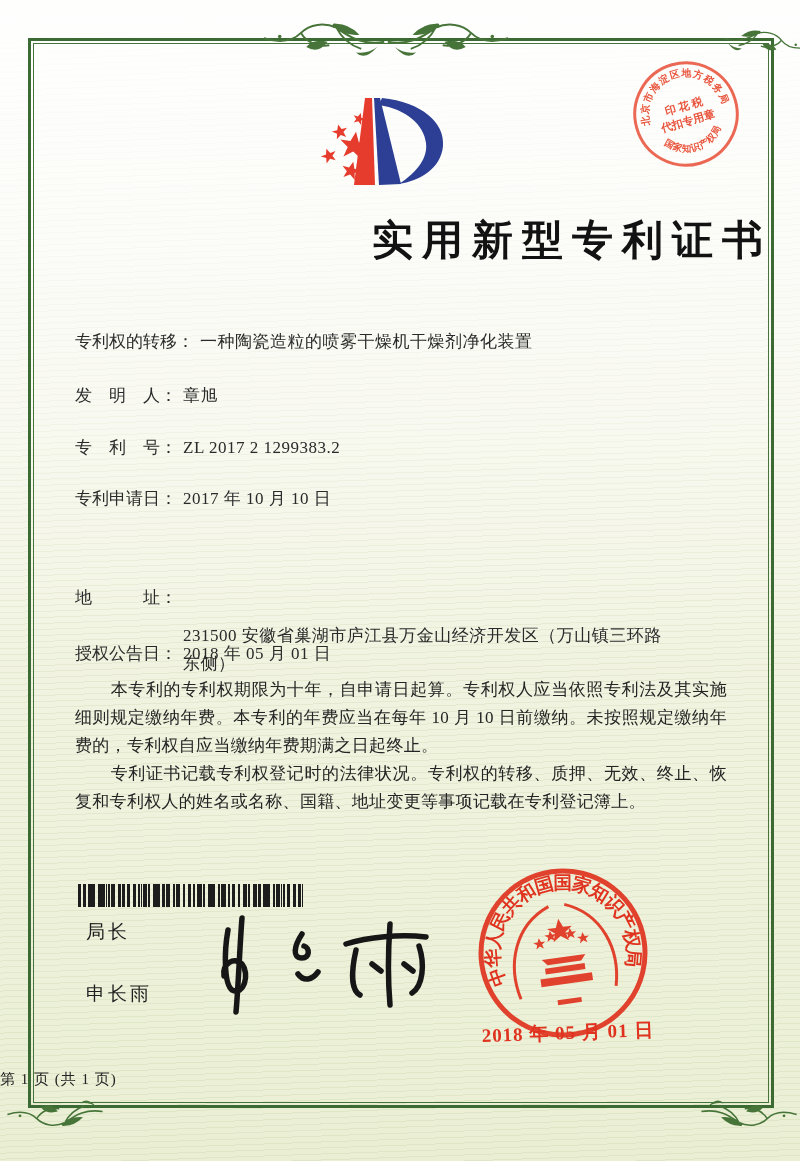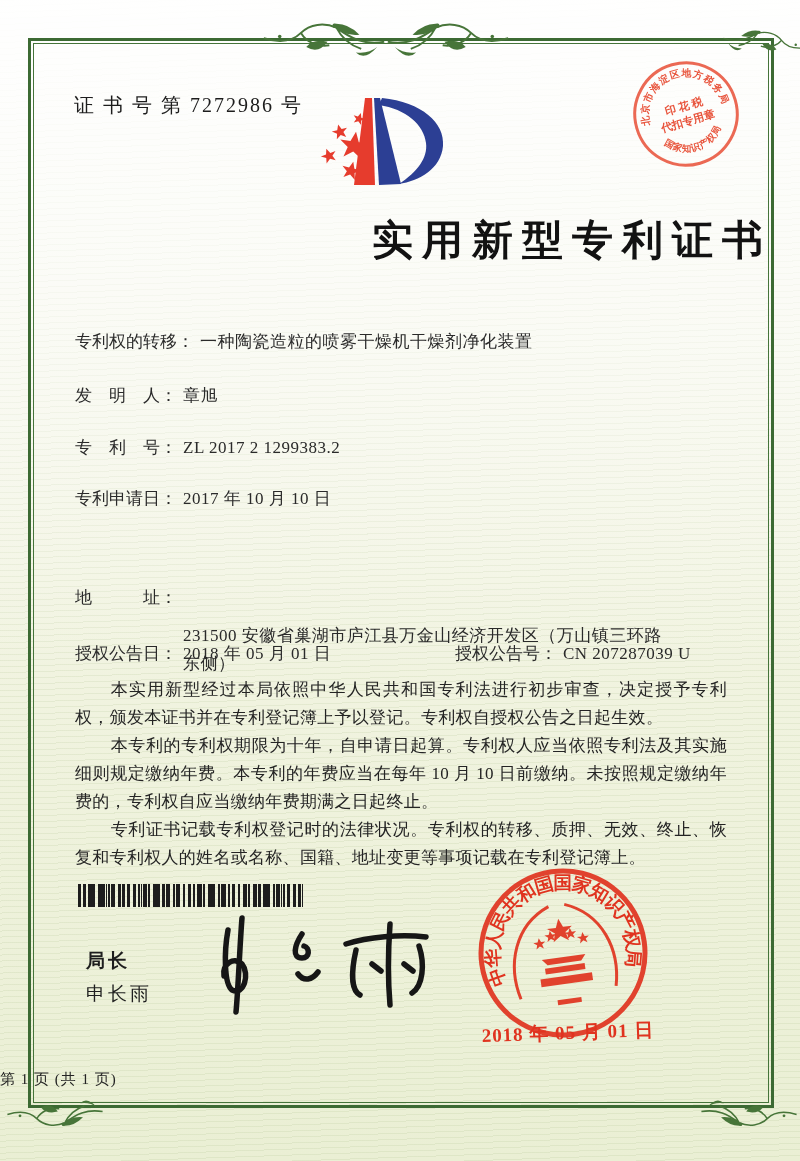--- a/index.html
+++ b/index.html
@@ -21,21 +21,21 @@
   .frow .fwrap{display:inline-block;white-space:normal;width:482px;vertical-align:top;line-height:28px;}
   .grant2{position:absolute;left:380px;top:0;white-space:nowrap;}
   .paras{left:75px;top:676px;width:652px;font-size:17px;line-height:28px;text-align:justify;
     color:#242424;letter-spacing:.3px;}
   .paras p{margin:0;text-indent:2.1em;}
   .barcode{left:78px;top:884px;width:225px;height:23px;
     background:
       repeating-linear-gradient(90deg,#1d1d1d 0 2px,rgba(0,0,0,0) 2px 5px),
       repeating-linear-gradient(90deg,#1d1d1d 0 1px,rgba(0,0,0,0) 1px 7px),
       repeating-linear-gradient(90deg,#1d1d1d 0 3px,rgba(0,0,0,0) 3px 11px);}
-  .signer-title{left:86px;top:948px;font-size:19px;letter-spacing:3px;color:#1e1e1e;font-weight:bold;}
+  .signer-title{left:86px;top:919px;font-size:19px;letter-spacing:3px;color:#1e1e1e;}
   .signer-name{left:86px;top:981px;font-size:19px;letter-spacing:3px;color:#1e1e1e;}
   .sig{left:198px;top:912px;}
   .sealwrap{left:463px;top:853px;width:200px;height:200px;transform:rotate(-8deg);}
   .sealdate{left:468px;top:1020px;width:200px;text-align:center;font-size:19px;font-weight:bold;
     color:#e0331f;letter-spacing:1px;transform:rotate(-2deg);}
   .stampwrap{left:622px;top:50px;width:128px;height:128px;transform:rotate(-16deg);}
   .footer{left:0;top:1070px;width:800px;text-align:left;font-size:15px;letter-spacing:1px;color:#232323;}
   .flr{position:absolute;}
 </style>
 </head>
@@ -72,21 +72,20 @@
   <svg class="flr" style="left:722px;top:20px" width="86" height="46" viewBox="0 0 140 56">
       <use href="#flourish" transform="rotate(8 70 28)"></use>
     </svg>
   <svg class="flr" style="left:6px;top:1086px" width="98" height="54" viewBox="0 0 140 56">
       <use href="#flourish" transform="translate(140,56) scale(-1,-1)"></use>
     </svg>
   <svg class="flr" style="left:700px;top:1086px" width="98" height="54" viewBox="0 0 140 56">
       <use href="#flourish" transform="translate(0,56) scale(1,-1)"></use>
     </svg>
 
-  <div class="abs certno">证 书 号 第 7272986 号</div>
 
   <svg class="abs" style="left:300px;top:86px" width="200" height="130" viewBox="0 0 200 130">
     <g fill="#e63c2d">
       <use href="#st" transform="translate(59,33) scale(0.62) rotate(18)"></use>
       <use href="#st" transform="translate(40,46) scale(0.78) rotate(-14)"></use>
       <use href="#st" transform="translate(54,60) scale(1.45) rotate(8)"></use>
       <use href="#st" transform="translate(29,70) scale(0.78) rotate(-20)"></use>
       <use href="#st" transform="translate(51,85) scale(0.95) rotate(14)"></use>
     </g>
     <polygon fill="#e63c2d" points="65,12 72,12 75,99 54,99"></polygon>
@@ -108,27 +107,23 @@
   <div class="frow" style="top:487px">
     <span class="flabel">专利申请日：</span><span class="fvalue">2017 年 10 月 10 日</span>
   </div>
   <div class="frow" style="top:586px">
     <span class="flabel" style="vertical-align:top">地　　　址：</span><span class="fvalue fwrap">231500 安徽省巢湖市庐江县万金山经济开发区（万山镇三环路东侧）</span>
   </div>
   <div class="frow" style="top:642px;width:660px">
     <span>
       <span class="flabel">授权公告日：</span><span class="fvalue">2018 年 05 月 01 日</span>
     </span>
-    <span class="grant2">
-      <span class="flabel">授权公告号：</span><span class="fvalue">CN 207287039 U</span>
-    </span>
   </div>
 
   <div class="abs paras">
-    <p>本实用新型经过本局依照中华人民共和国专利法进行初步审查，决定授予专利权，颁发本证书并在专利登记簿上予以登记。专利权自授权公告之日起生效。</p>
     <p>本专利的专利权期限为十年，自申请日起算。专利权人应当依照专利法及其实施细则规定缴纳年费。本专利的年费应当在每年 10 月 10 日前缴纳。未按照规定缴纳年费的，专利权自应当缴纳年费期满之日起终止。</p>
     <p>专利证书记载专利权登记时的法律状况。专利权的转移、质押、无效、终止、恢复和专利权人的姓名或名称、国籍、地址变更等事项记载在专利登记簿上。</p>
   </div>
 
   <div class="abs barcode"></div>
 
   <div class="abs signer-title">局长</div>
   <div class="abs signer-name">申长雨</div>
 
   <svg class="abs sig" width="240" height="105" viewBox="0 0 240 105">

